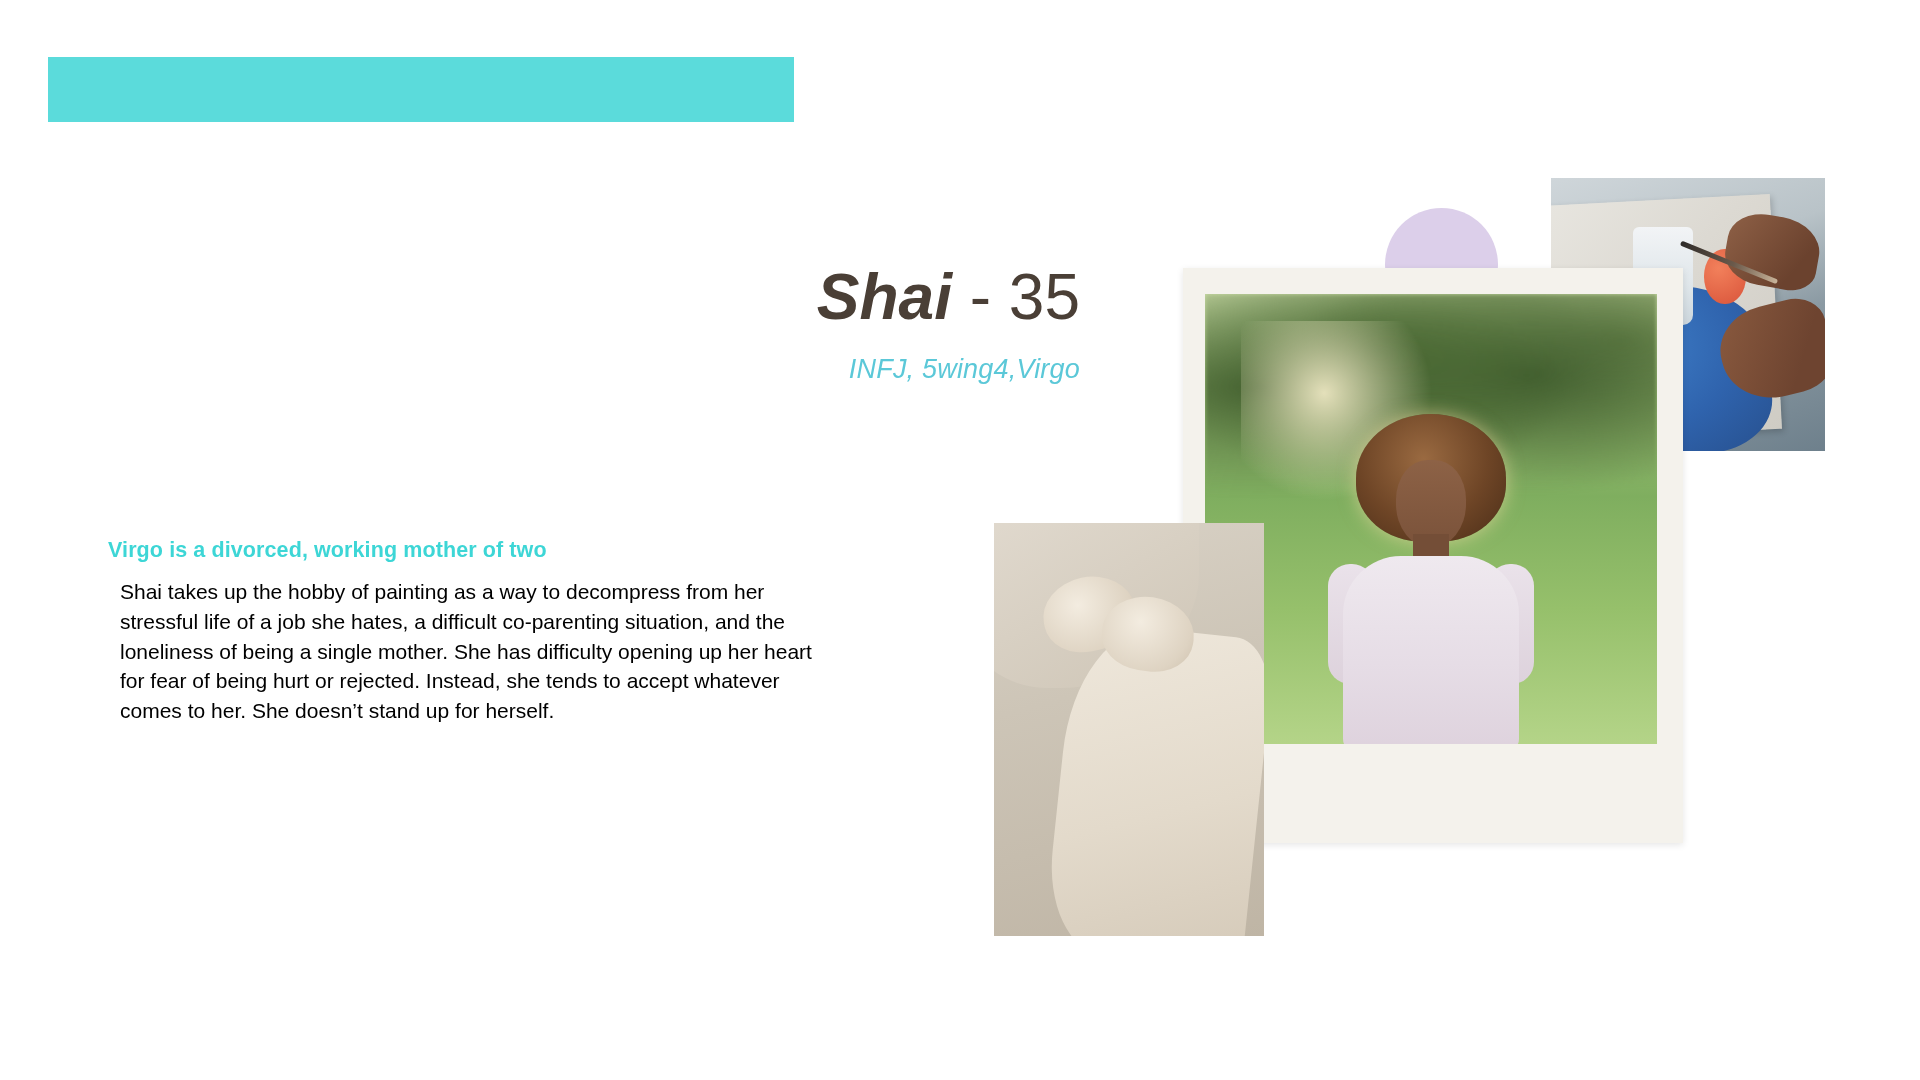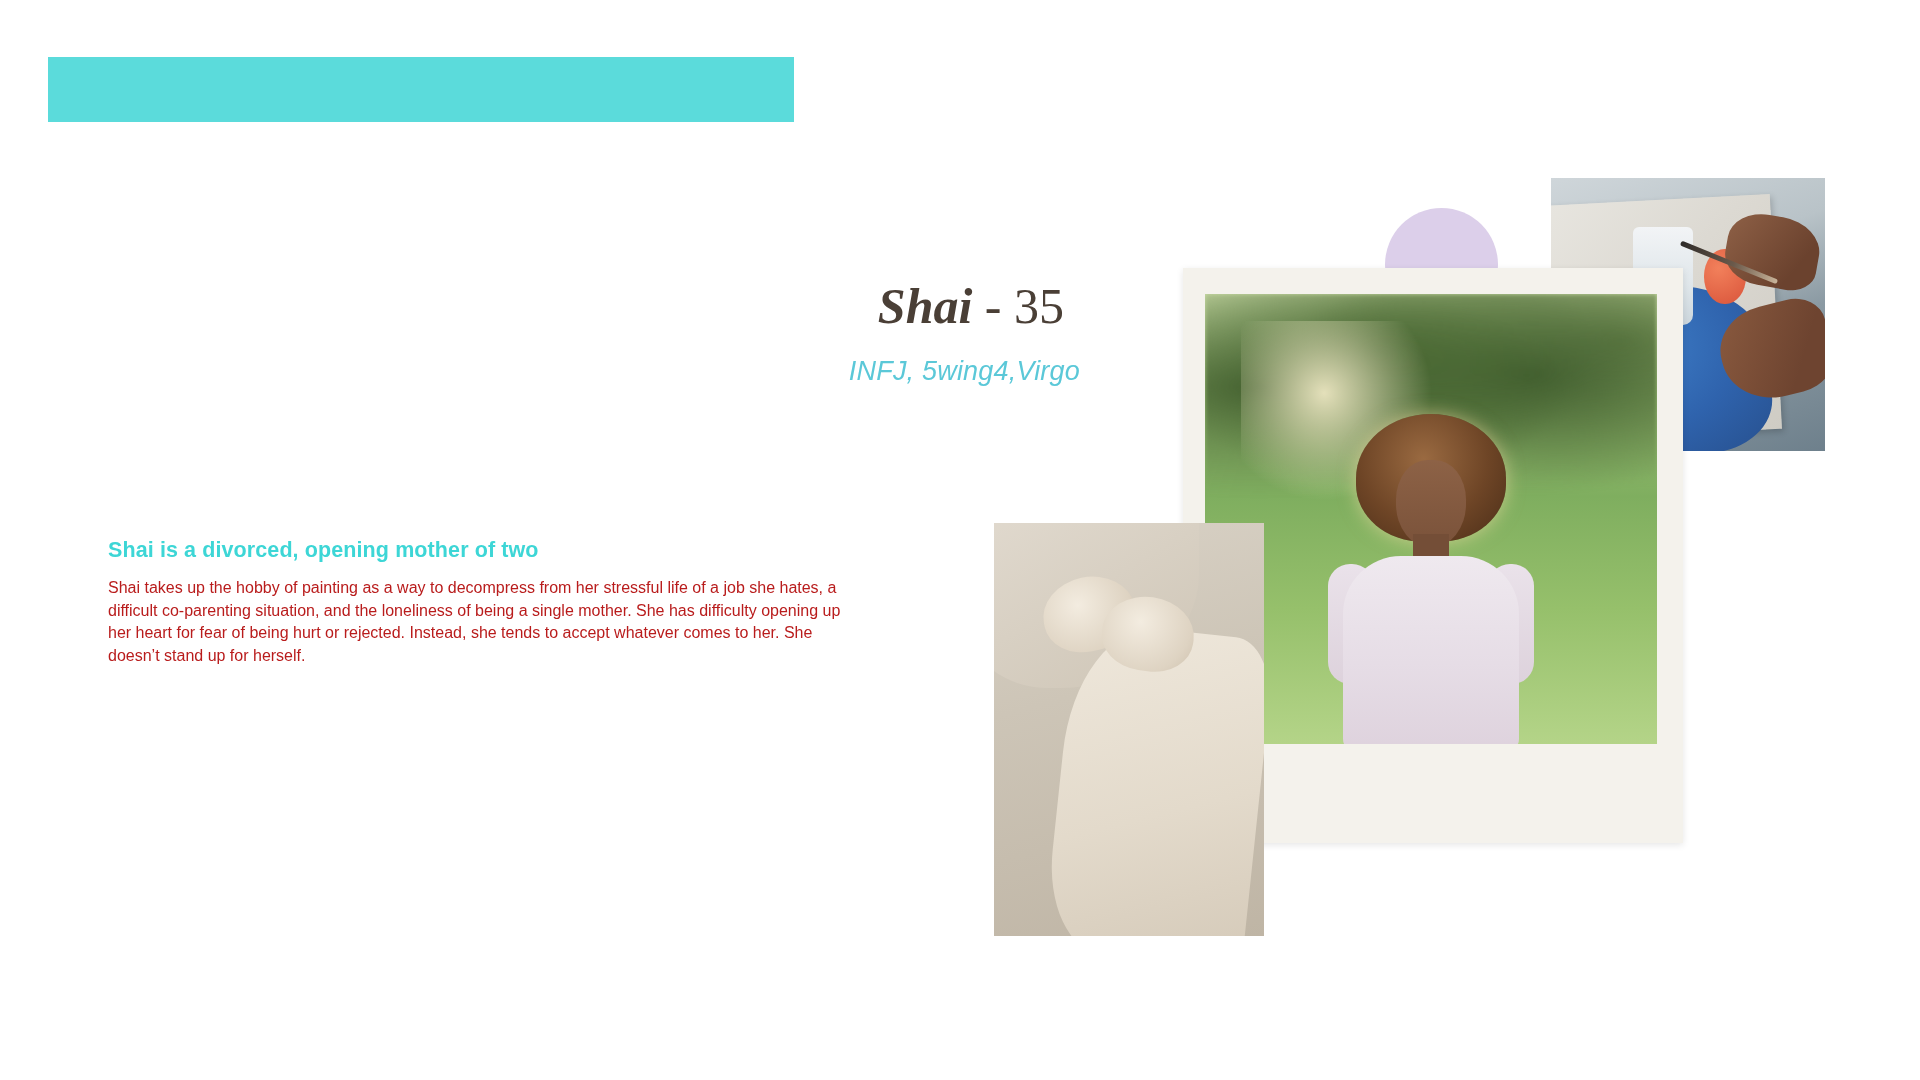--- a/index.html
+++ b/index.html
@@ -28,25 +28,25 @@
 
   
   .title-block {
     position: absolute;
     left: 520px;
     top: 265px;
     width: 560px;
     text-align: right;
   }
   .persona-title {
-    font-family: Liberation Serif, serif;
-    font-size: 50px;
+    font-family: Liberation Sans, sans-serif;
+    font-size: 64px;
     line-height: 1.0;
     color: #4A3F36;
-    margin: 16px;
+    margin: 0;
     white-space: nowrap;
   }
   .persona-title .name {
     font-style: italic;
     font-weight: bold;
   }
   .persona-title .sep {
     font-weight: normal;
     font-style: normal;
   }
@@ -71,24 +71,24 @@
     width: 745px;
   }
   .copy-heading {
     margin: 0 0 14px 0;
     font-size: 21.5px;
     font-weight: bold;
     color: #3DD6D6;
     letter-spacing: 0.1px;
   }
   .copy-paragraph {
-    margin: 0;
-    font-size: 16px;
+    margin: 12px;
+    font-size: 21px;
     line-height: 1.42;
-    color: #b91c1c;
+    color: #000000;
   }
 
   
   .collage {
     position: absolute;
     left: 0;
     top: 0;
     width: 1920px;
     height: 1080px;
     pointer-events: none;
@@ -350,15 +350,15 @@
 </div>
 
 <div class="title-block">
   <h1 class="persona-title">
     <span class="name">Shai</span><span class="sep"> - </span><span class="age">35</span>
   </h1>
   <p class="persona-subtitle">INFJ, 5wing4,Virgo</p>
 </div>
 
 <div class="copy-block">
-  <p class="copy-heading">Shai is a divorced, opening mother of two</p>
+  <p class="copy-heading">Virgo is a divorced, working mother of two</p>
   <p class="copy-paragraph">Shai takes up the hobby of painting as a way to decompress from her stressful life of a job she hates, a difficult co-parenting situation, and the loneliness of being a single mother. She has difficulty opening up her heart for fear of being hurt or rejected. Instead, she tends to accept whatever comes to her. She doesn’t stand up for herself.</p>
 </div>
 
 </body></html>

